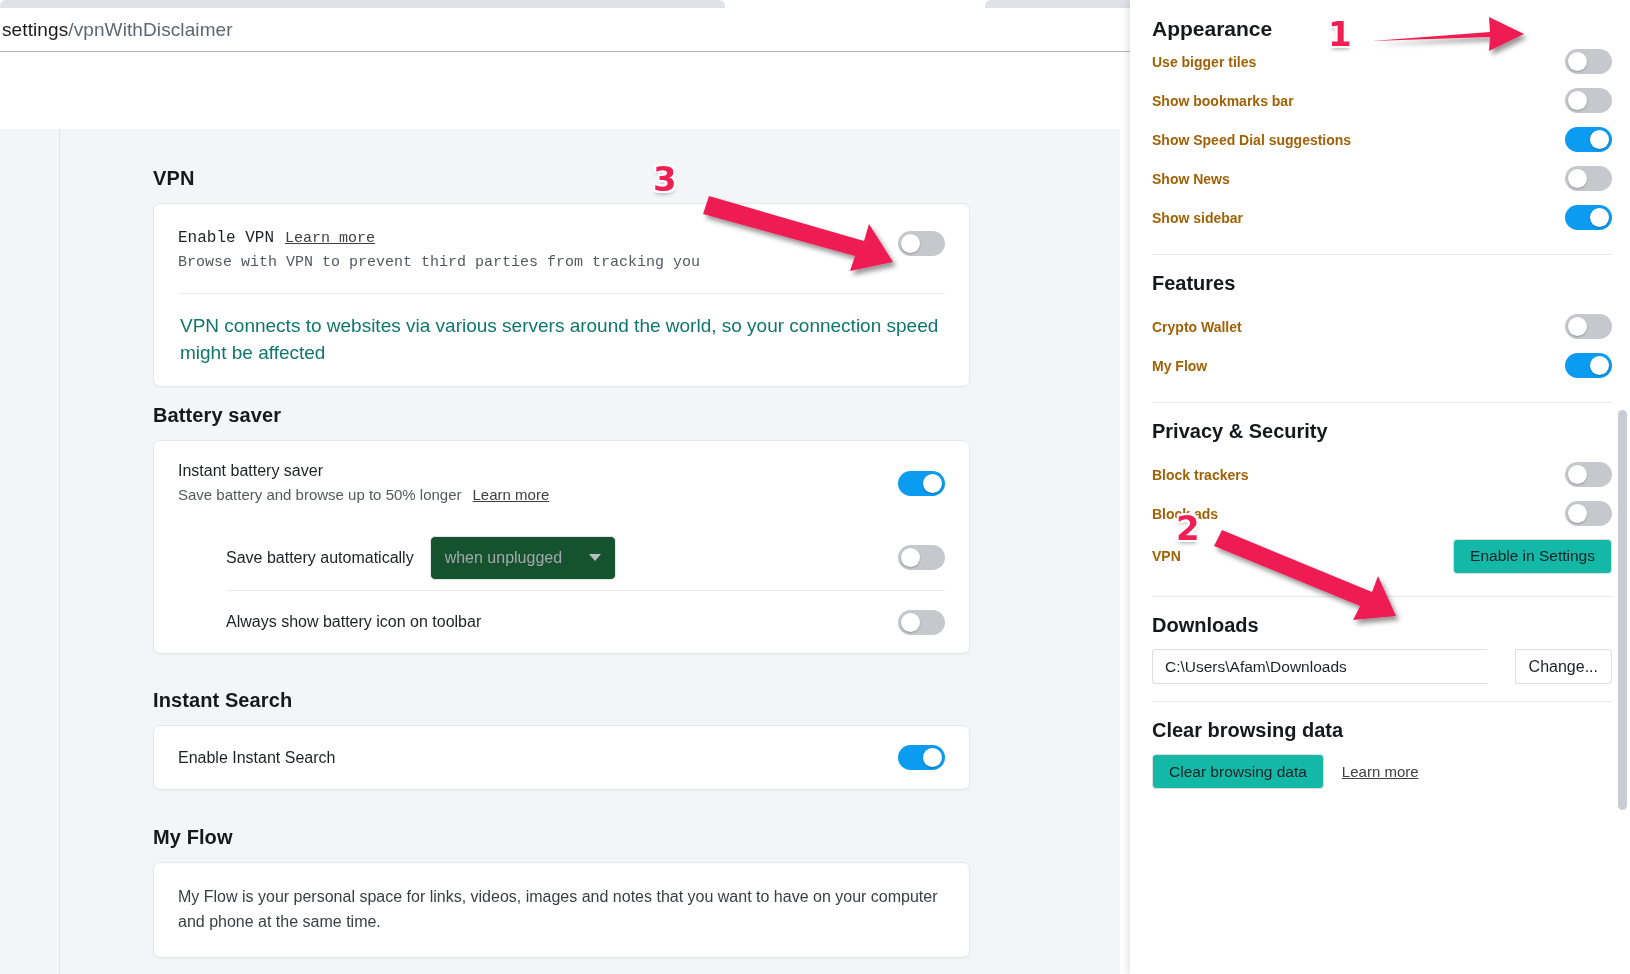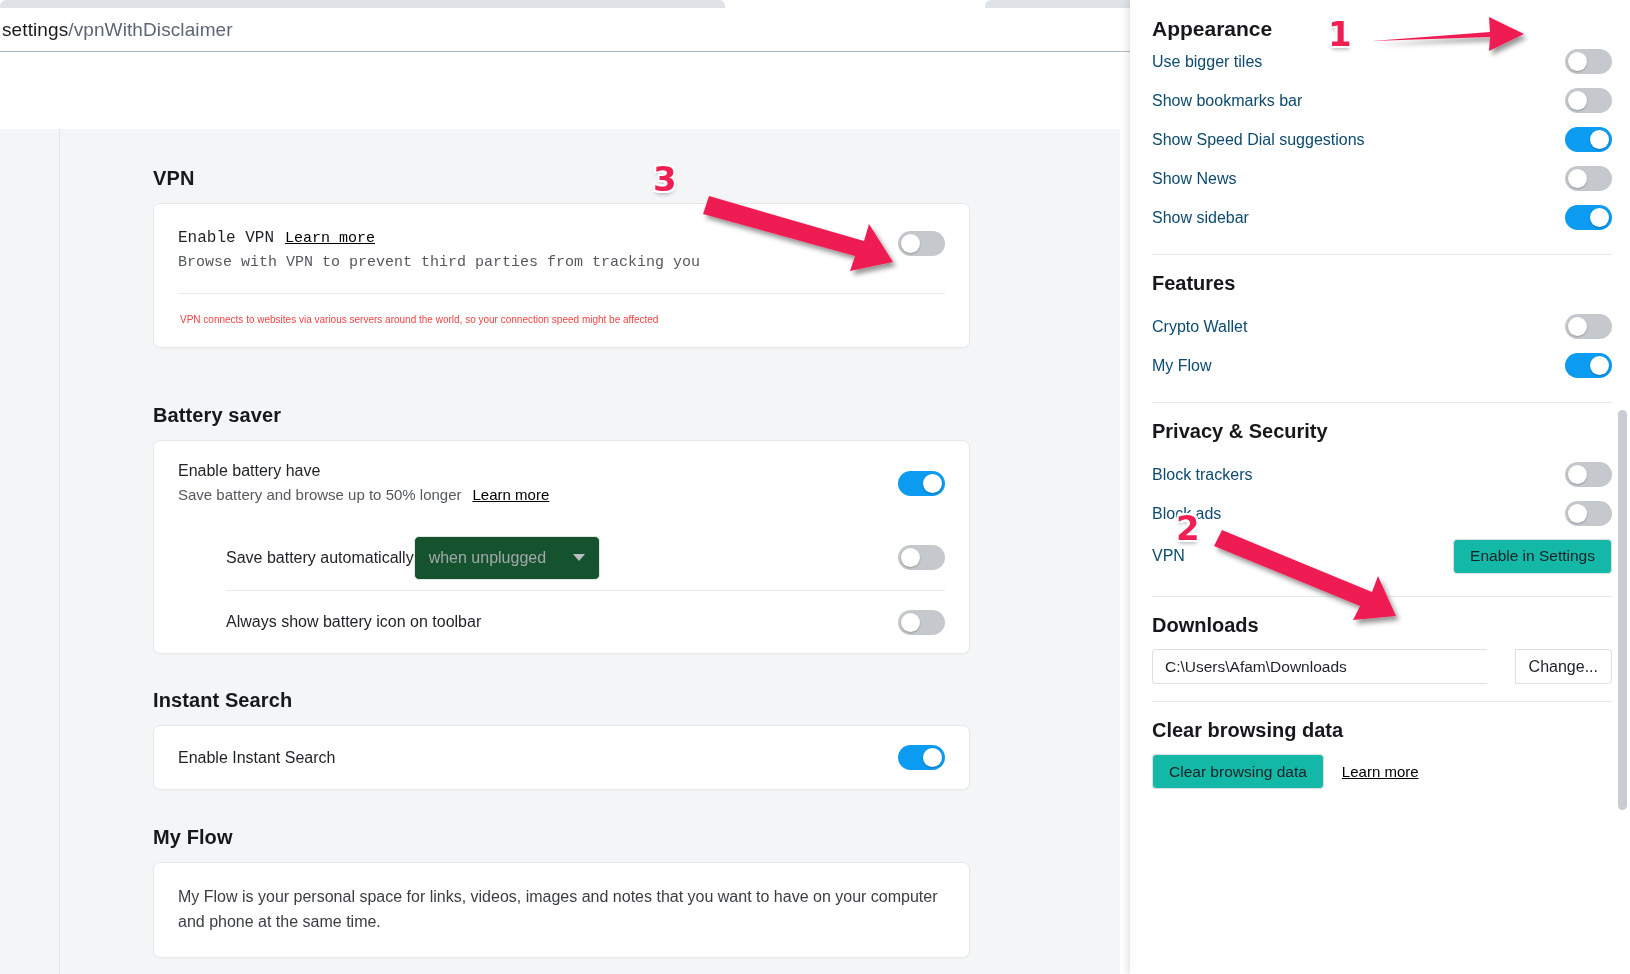--- a/index.html
+++ b/index.html
@@ -86,26 +86,26 @@
   .row-text { flex: 1; }
   .row-title {
     font-size: 16px; color: #1e2126; line-height: 1.45;
     display: flex; align-items: baseline; gap: 11px;
   }
   .row-sub {
     font-size: 15px; color: #55595f; line-height: 1.5; margin-top: 2px;
     display: flex; align-items: baseline; gap: 11px;
   }
   .link {
-    color: #000000; text-decoration: underline; font-size: 15px;
+    color: #404040; text-decoration: underline; font-size: 15px;
     cursor: pointer;
   }
   .hr-inner { height: 1px; background: #e9eaec; margin: 0 24px; }
   .warn-text {
-    font-size: 10px; color: #ef4444; padding: 19px 24px 20px 26px;
+    font-size: 19px; color: #0f766e; padding: 19px 24px 20px 26px;
     line-height: 1.4;
   }
 
   
   .tgl {
     width: 47px; height: 25px; border-radius: 13px; position: relative;
     flex: 0 0 auto; cursor: pointer;
   }
   .tgl .knob {
     position: absolute; top: 3px; width: 19px; height: 19px;
@@ -115,21 +115,21 @@
   .tgl.off { background: #c5c8cc; }
   .tgl.off .knob { left: 3px; }
   .tgl.on { background: #0b9bf0; }
   .tgl.on .knob { left: 25px; }
 
   .sub-row {
     display: flex; align-items: center; padding: 0 24px 0 72px;
     min-height: 65px; justify-content: space-between;
   }
   .sub-label { font-size: 16px; color: #1e2126; }
-  .sub-left { display: flex; align-items: center; }
+  .sub-left { display: flex; align-items: center; gap: 16px; }
   .select-box {
     width: 186px; height: 44px; border: 1px solid #e4e5e7; border-radius: 5px;
     background: #14532d; display: flex; align-items: center;
     padding: 0 14px; justify-content: space-between; cursor: pointer;
   }
   .select-val { font-size: 16px; color: #a4a8ad; }
   .caret {
     width: 0; height: 0; border-left: 6px solid transparent;
     border-right: 6px solid transparent; border-top: 7px solid #b9bcc1;
   }
@@ -147,21 +147,21 @@
   .ep-inner { position: absolute; left: 4px; top: 0; width: 500px; }
   .ep-cut-title {
     font-size: 21px; font-weight: 700; color: #16181c;
     padding: 0 18px; height: 26px; overflow: hidden;
     line-height: 26px; margin-top: -24px;
   }
   .ep-row {
     display: flex; align-items: center; justify-content: space-between;
     height: 39px; padding: 0 22px 0 18px;
   }
-  .ep-label { font-size: 16px; color: #0c4a6e; }
+  .ep-label { font-size: 14px; color: #a16207; font-weight: bold; }
   .ep-sep { height: 1px; background: #e8e9eb; margin: 17px 22px 17px 18px; }
   .ep-head {
     font-size: 20px; font-weight: 700; color: #16181c;
     padding: 0 18px; margin-bottom: 12px;
   }
   .ep-btn {
     border: 1px solid #dcdee1; border-radius: 4px; background: #14b8a6;
     font-size: 15.5px; color: #1e2126; height: 35px; padding: 0 16px;
     display: inline-flex; align-items: center; cursor: pointer;
     font-family: "Liberation Sans", sans-serif;
@@ -269,21 +269,21 @@
             <div class="hr-inner"></div>
             <div class="warn-text">VPN connects to websites via various servers around the world, so your connection speed might be affected</div>
           </div>
         </div>
 
         <div class="section" style="top:275px;">
           <div class="section-title">Battery saver</div>
           <div class="card">
             <div class="row" style="min-height:84px;">
               <div class="row-text">
-                <div class="row-title">Enable battery have</div>
+                <div class="row-title">Instant battery saver</div>
                 <div class="row-sub">
                   <span>Save battery and browse up to 50% longer</span>
                   <a class="link">Learn more</a>
                 </div>
               </div>
               <div class="tgl on">
                   <span class="knob"></span>
                 </div>
             </div>
             <div class="sub-row">

